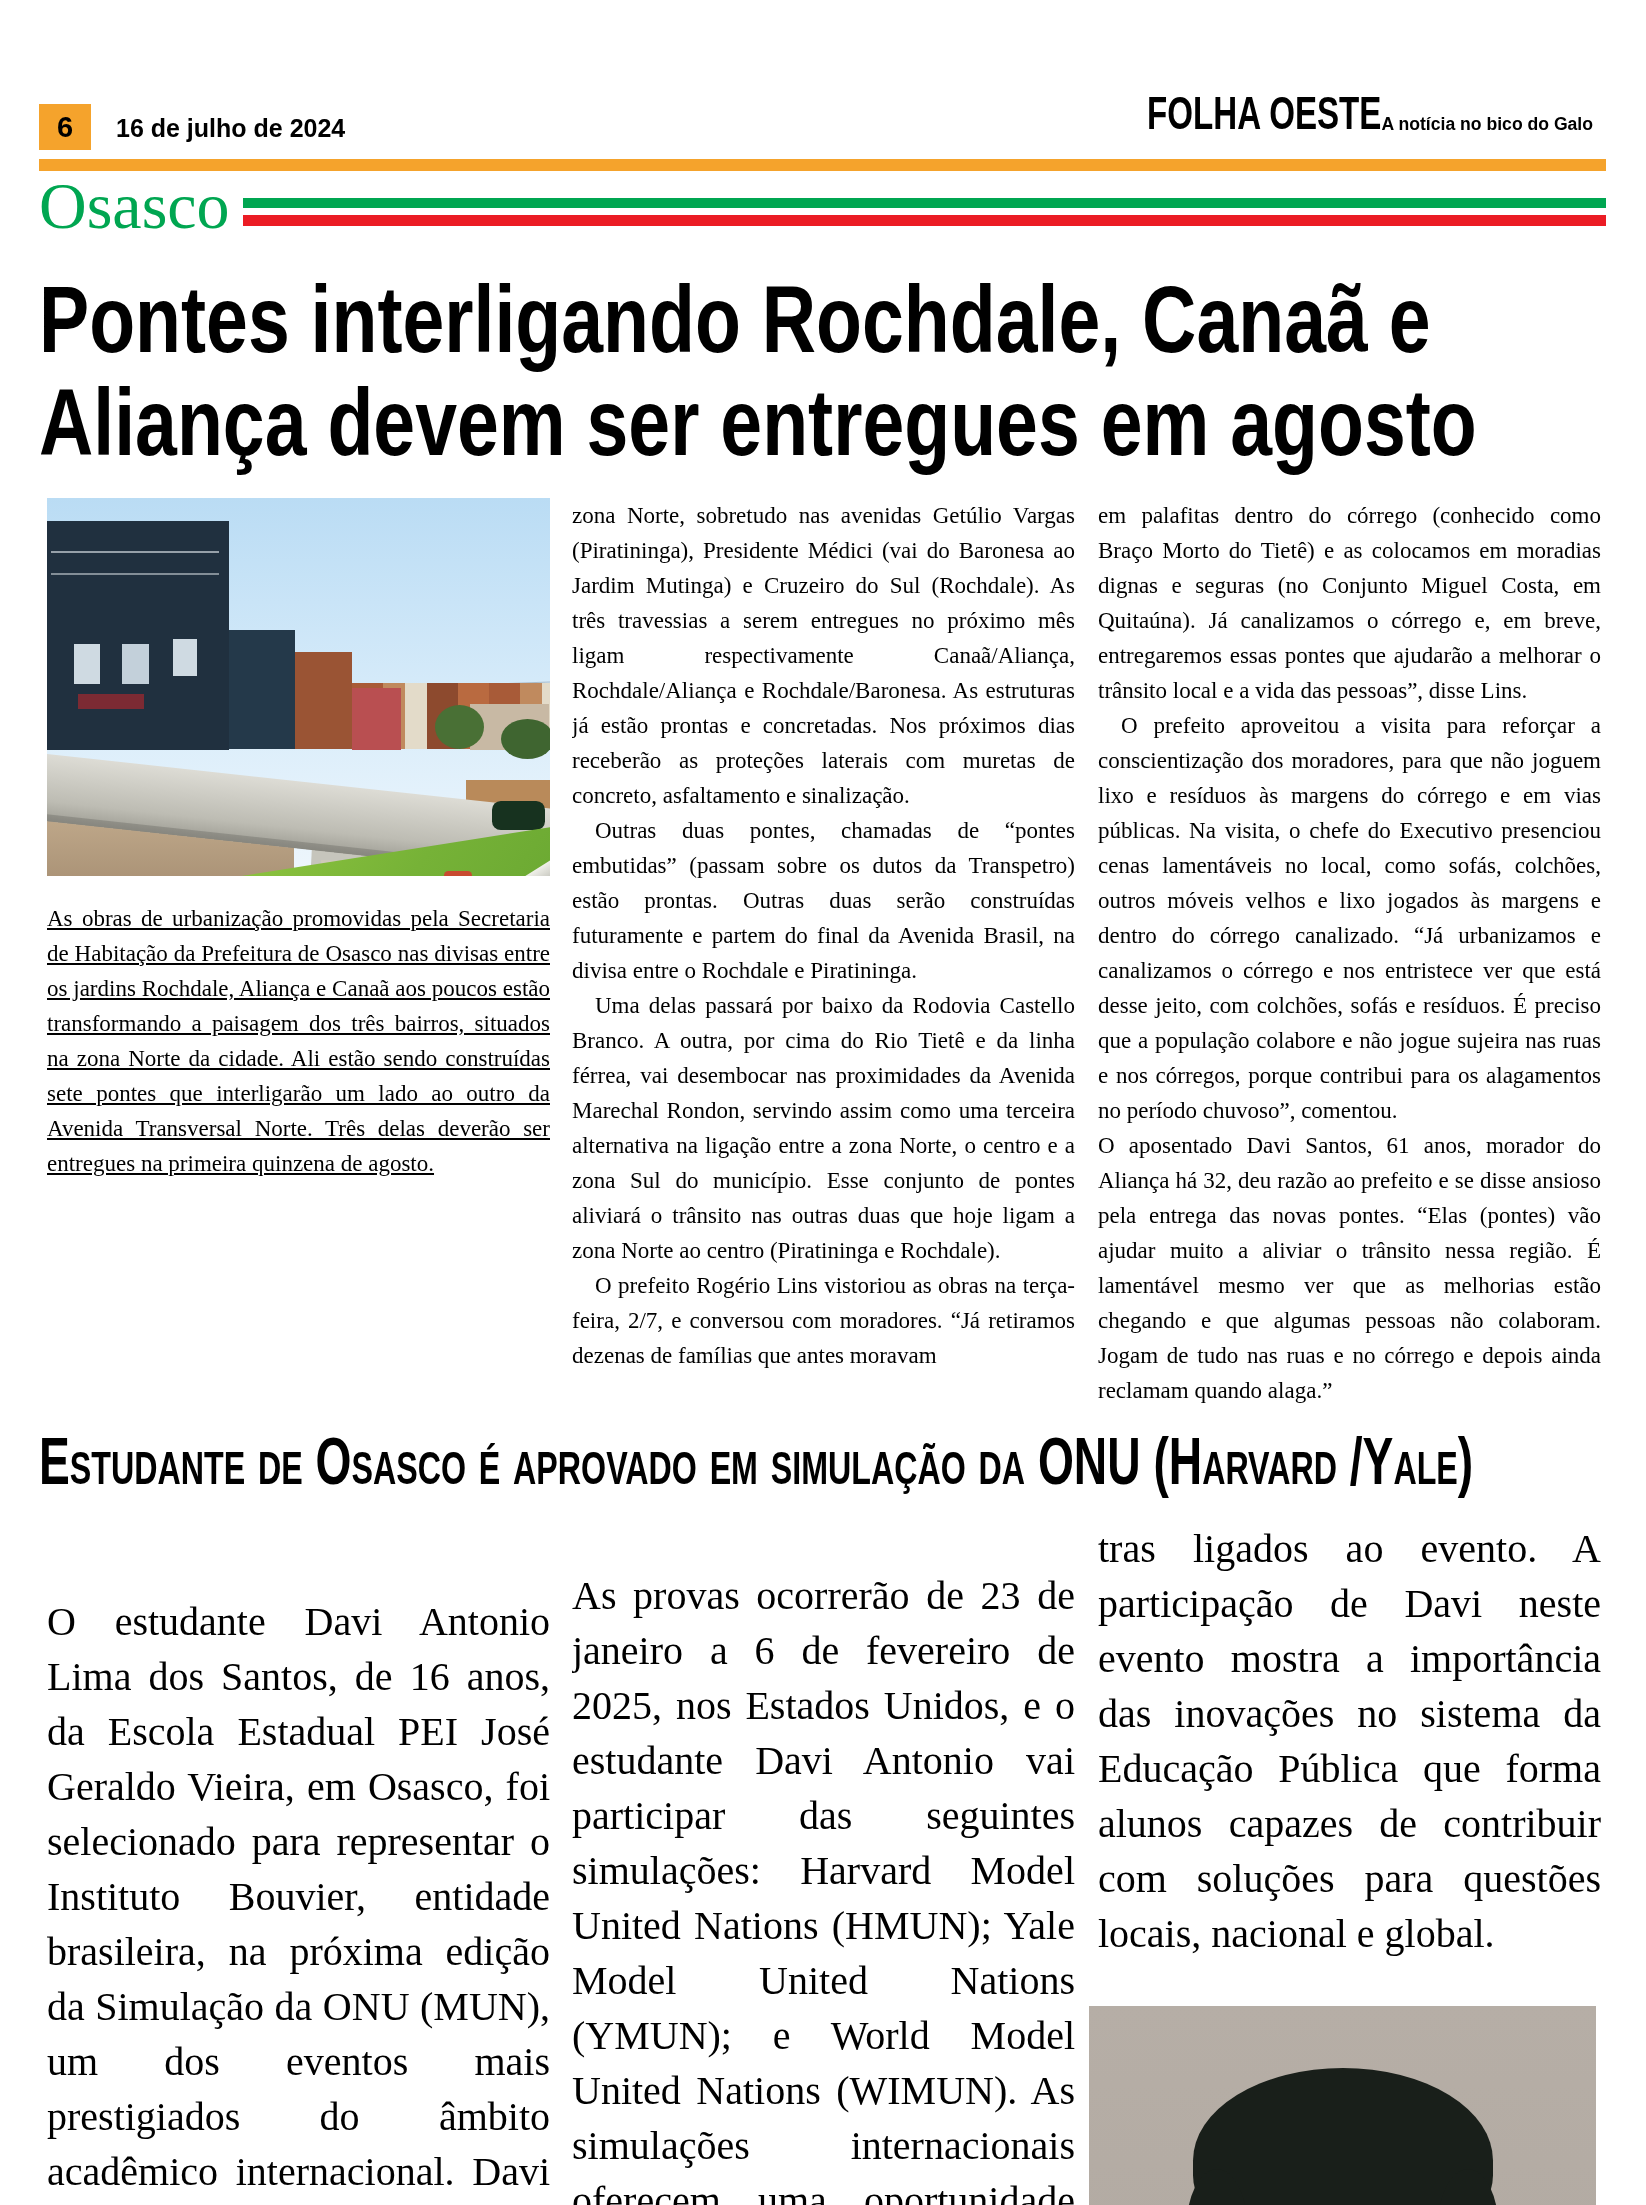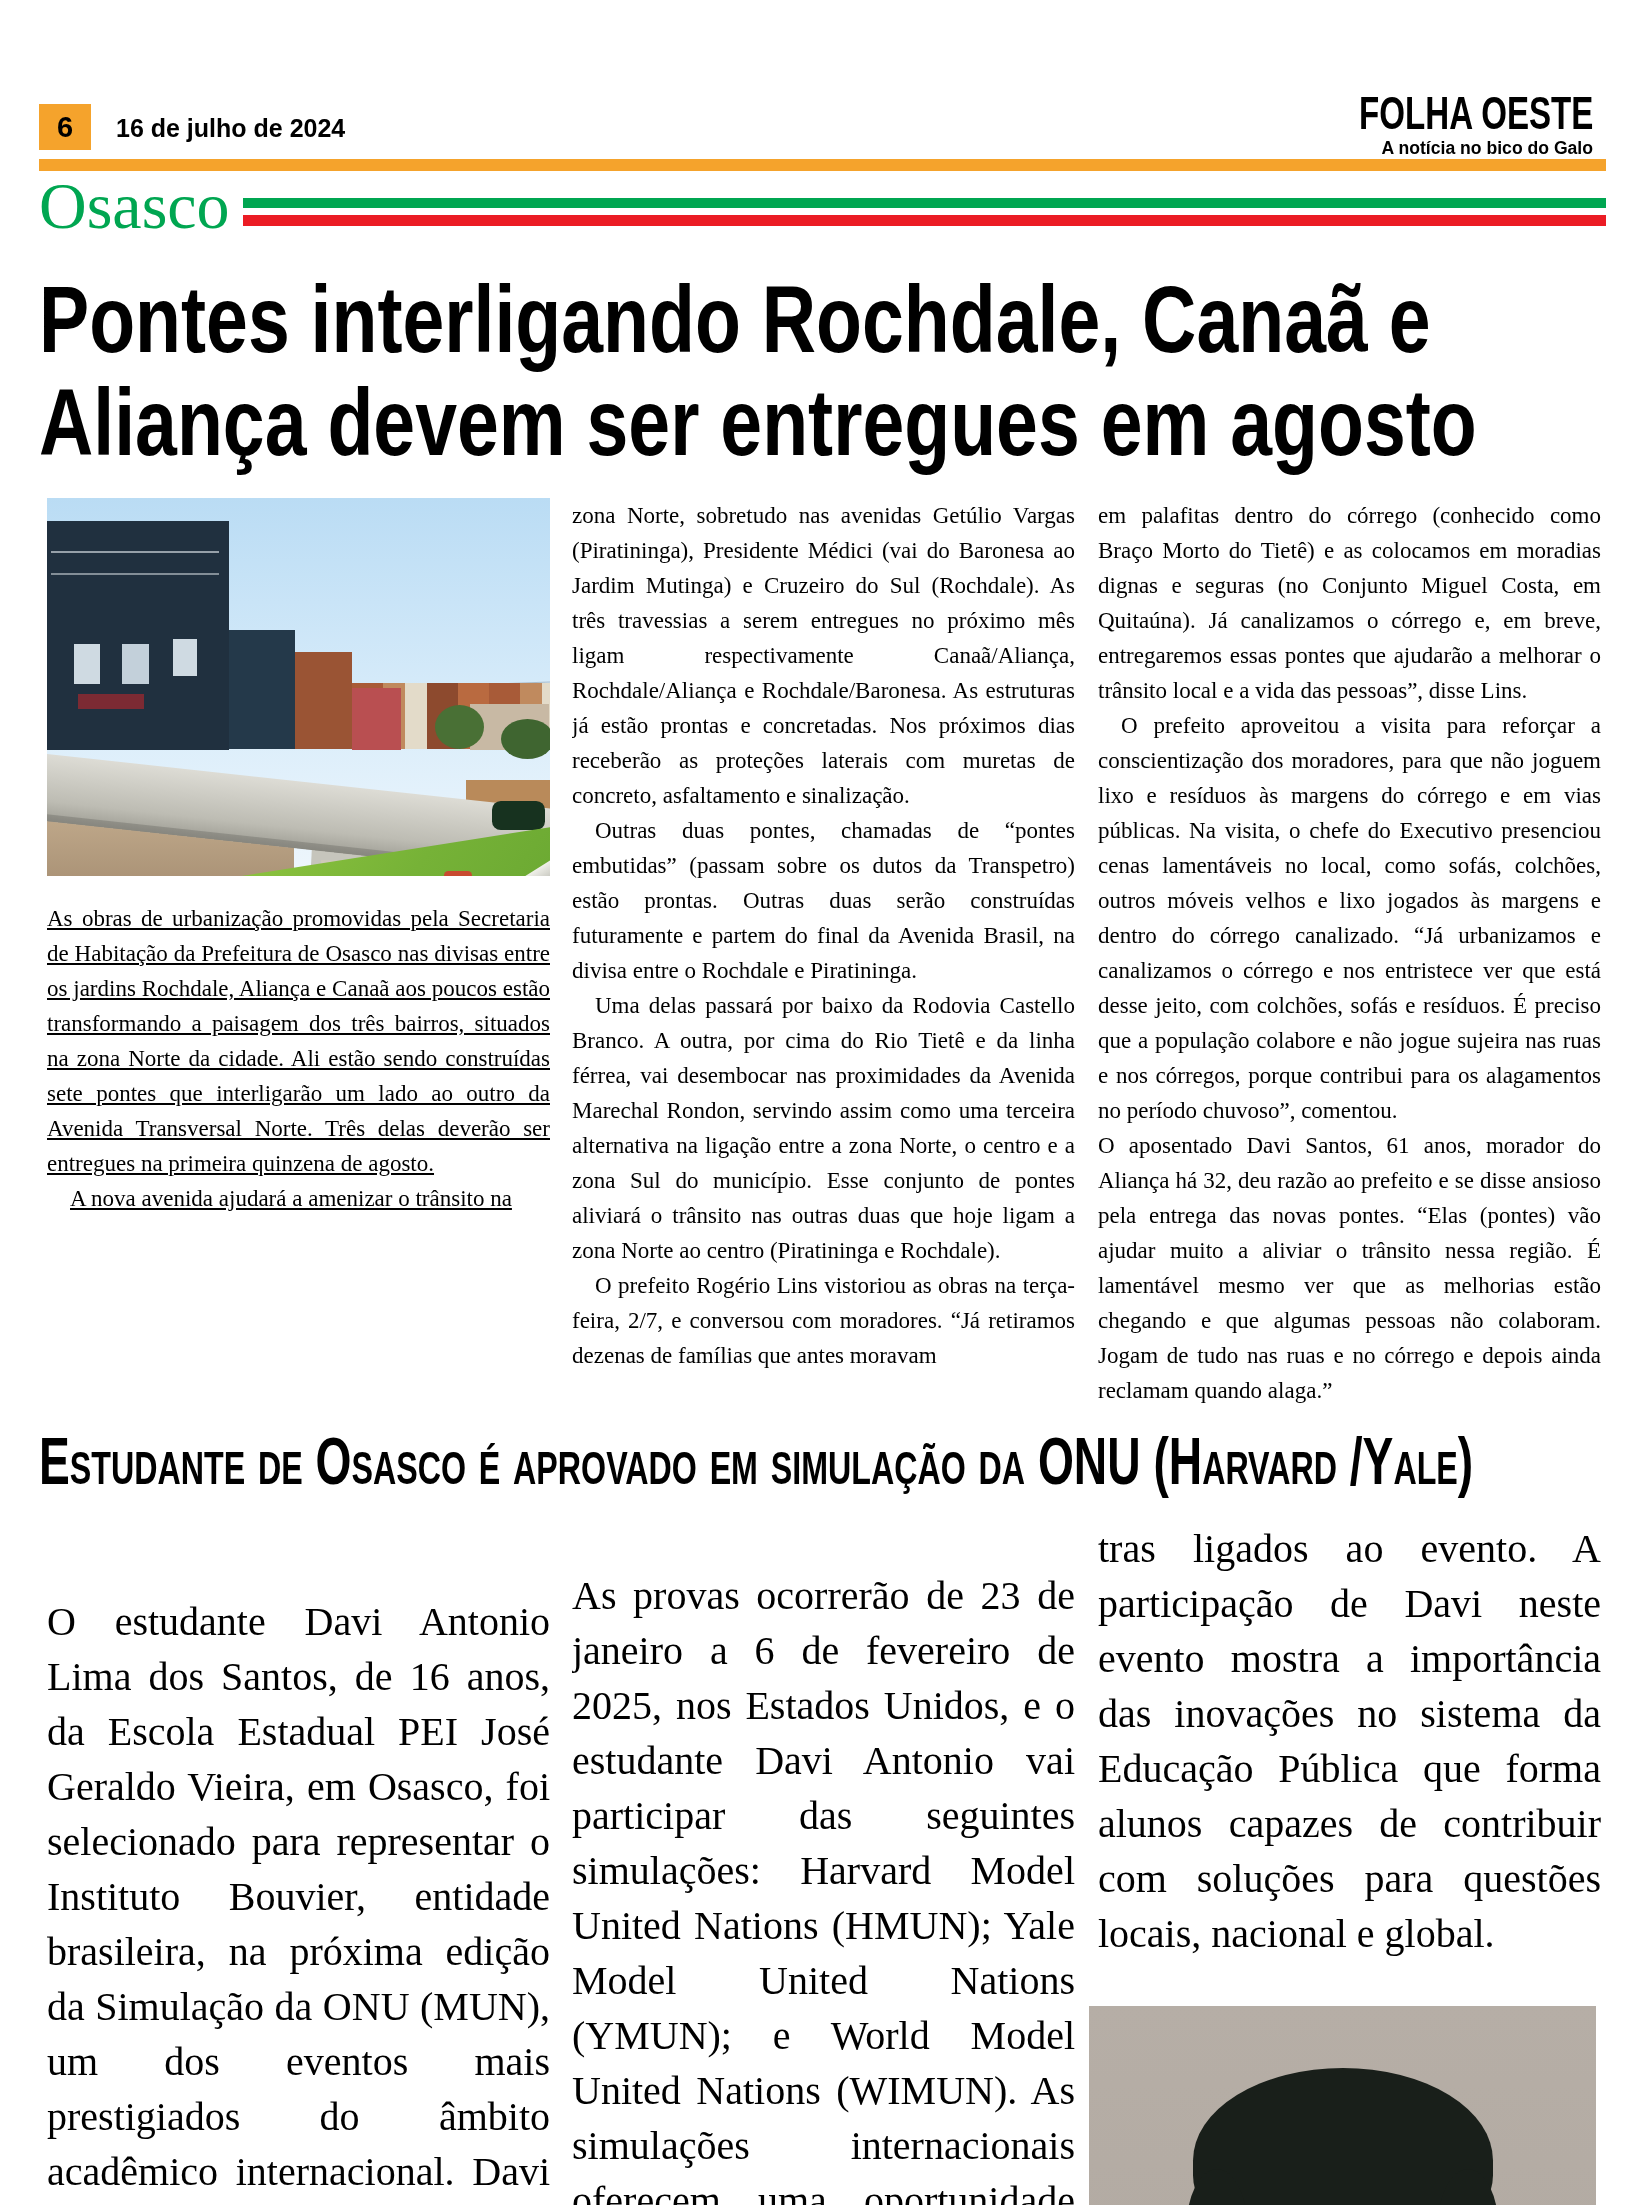--- a/index.html
+++ b/index.html
@@ -5,21 +5,21 @@
   html,body{margin:0;padding:0;background:#ffffff;}
   .page{position:relative;width:1646px;height:3011px;background:#ffffff;overflow:hidden;
         font-family:"Liberation Serif",serif;color:#000;}
 
   
   .pagenum-box{position:absolute;left:39px;top:104px;width:52px;height:46px;
        background:var(--color-orange,#f5a32c);display:flex;align-items:center;justify-content:center;}
   .pagenum-box span{font-family:"Liberation Sans",sans-serif;font-weight:bold;font-size:29px;}
   .date{position:absolute;left:116px;top:114px;font-family:"Liberation Sans",sans-serif;
        font-weight:bold;font-size:25px;}
-  .masthead-wrap{position:absolute;right:53px;top:91px;display:flex;flex-direction:column;align-items:flex-end;}
+  .masthead-wrap{position:absolute;right:53px;top:91px;display:flex;flex-direction:row;align-items:flex-end;}
   .masthead{font-family:"Liberation Sans",sans-serif;font-weight:bold;font-size:46px;line-height:44px;
        display:inline-block;transform:scaleX(0.72);transform-origin:right center;white-space:nowrap;}
   .tagline{font-family:"Liberation Sans",sans-serif;font-weight:bold;font-size:17.6px;margin-top:2.6px;}
   .orange-bar{position:absolute;left:39px;top:159px;width:1567px;height:11.5px;background:var(--color-orange,#f5a32c);}
   .section-row{position:absolute;left:39px;top:173px;width:1567px;display:flex;align-items:center;}
   .section-title{font-family:"Liberation Serif",serif;font-size:66px;line-height:66px;
        color:var(--color-green,#00a651);padding-right:13.2px;}
   .section-rules{flex:1;display:flex;flex-direction:column;gap:7px;margin-top:11.5px;}
   .rule{height:10.6px;}
   .rule.g{background:var(--color-green,#00a651);}
@@ -150,21 +150,20 @@
 
       <div class="p1-bridge2"></div>
       <div class="p1-bridge"></div>
       <div class="p1-ramp"></div>
       <div class="p1-moto"></div>
       <div class="p1-grass"></div>
       <div class="p1-barrel"></div>
       <div class="p1-guardrail"></div>
     </div>
     <p>As obras de urbanização promovidas pela Secretaria de Habitação da Prefeitura de Osasco nas divisas entre os jardins Rochdale, Aliança e Canaã aos poucos estão transformando a paisagem dos três bairros, situados na zona Norte da cidade. Ali estão sendo construídas sete pontes que interligarão um lado ao outro da Avenida Transversal Norte. Três delas deverão ser entregues na primeira quinzena de agosto.</p>
-    <p class="ind">A nova avenida ajudará a amenizar o trânsito na</p>
   </div>
 
   <div class="col a1 c2">
     <p>zona Norte, sobretudo nas avenidas Getúlio Vargas (Piratininga), Presidente Médici (vai do Baronesa ao Jardim Mutinga) e Cruzeiro do Sul (Rochdale). As três travessias a serem entregues no próximo mês ligam respectivamente Canaã/Aliança, Rochdale/Aliança e Rochdale/Baronesa. As estruturas já estão prontas e concretadas. Nos próximos dias receberão as proteções laterais com muretas de concreto, asfaltamento e sinalização.</p>
     <p class="ind">Outras duas pontes, chamadas de “pontes embutidas” (passam sobre os dutos da Transpetro) estão prontas. Outras duas serão construídas futuramente e partem do final da Avenida Brasil, na divisa entre o Rochdale e Piratininga.</p>
     <p class="ind">Uma delas passará por baixo da Rodovia Castello Branco. A outra, por cima do Rio Tietê e da linha férrea, vai desembocar nas proximidades da Avenida Marechal Rondon, servindo assim como uma terceira alternativa na ligação entre a zona Norte, o centro e a zona Sul do município. Esse conjunto de pontes aliviará o trânsito nas outras duas que hoje ligam a zona Norte ao centro (Piratininga e Rochdale).</p>
     <p class="ind">O prefeito Rogério Lins vistoriou as obras na terça-feira, 2/7, e conversou com moradores. “Já retiramos dezenas de famílias que antes moravam</p>
   </div>
 
   <div class="col a1 c3">

